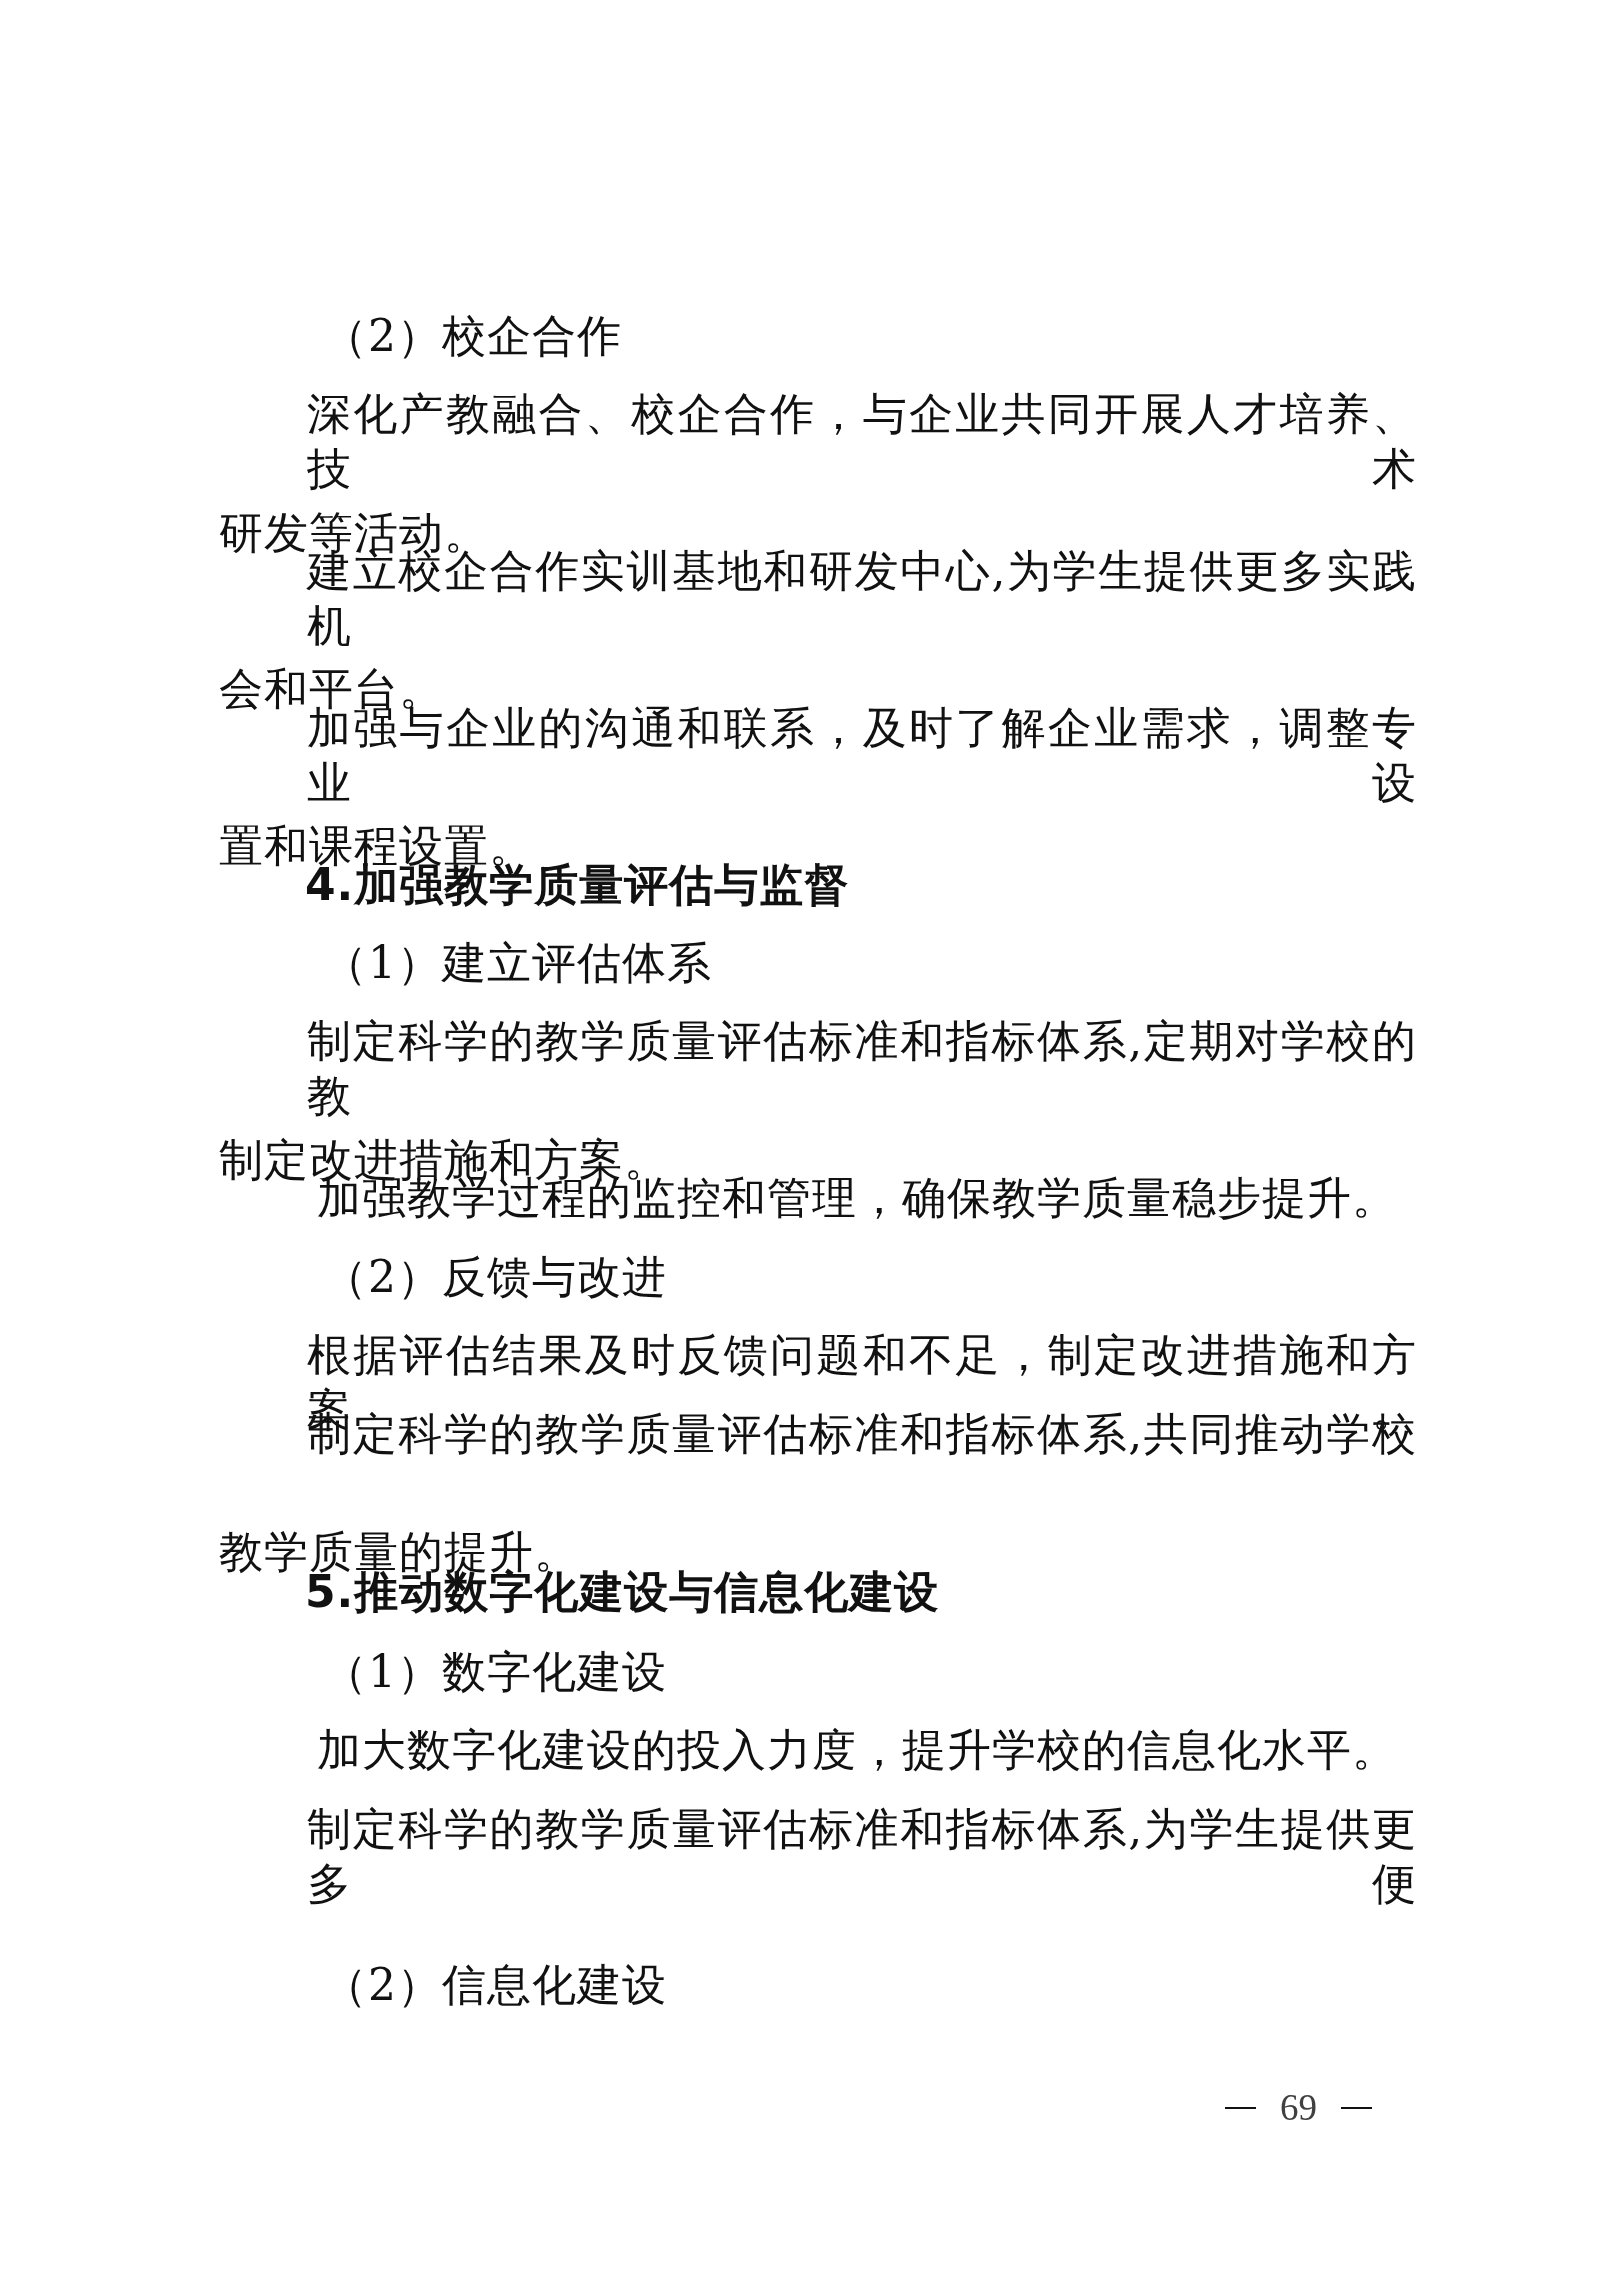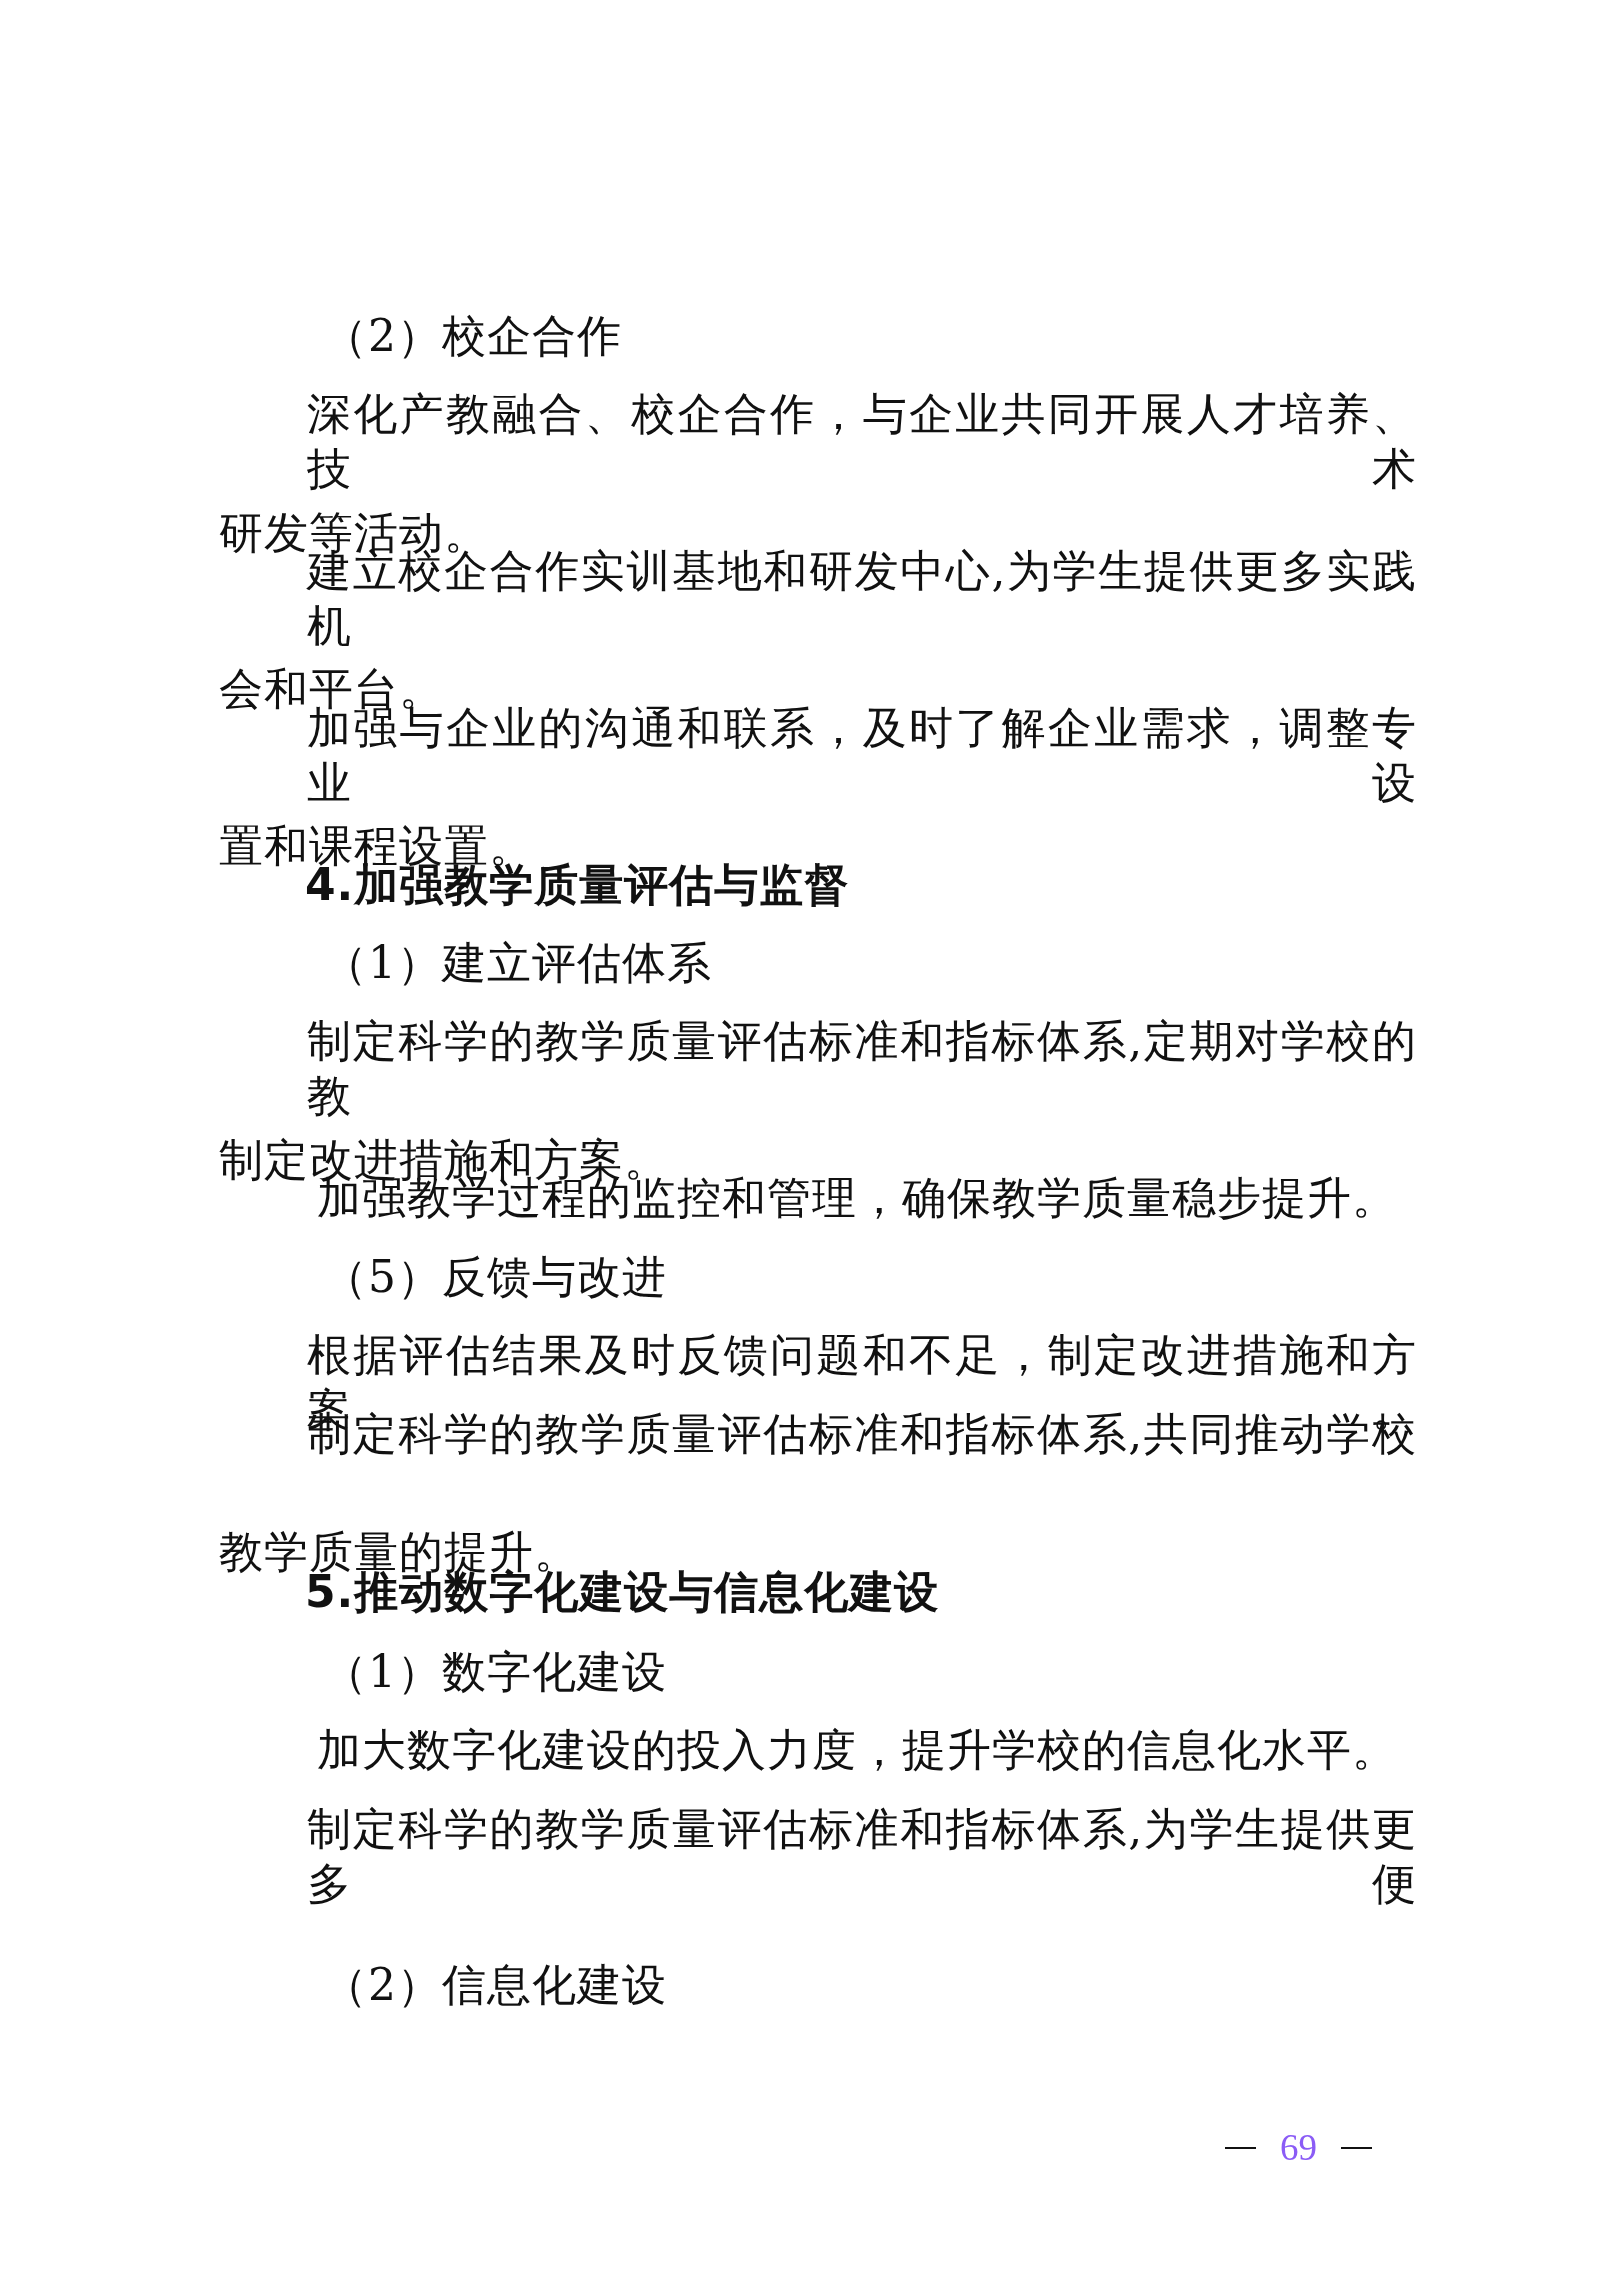--- a/index.html
+++ b/index.html
@@ -31,43 +31,42 @@
     position: absolute;
     top: 2086px;
     left: 1225px;
     width: 147px;
     height: 43px;
     display: flex;
     align-items: center;
     justify-content: space-between;
     font-family: "Liberation Serif", "DejaVu Serif", serif;
     font-size: 37px;
-    color: #8b5cf6;
-    margin-top: 40px;
+    color: #404040;
   }
   .dash { display: inline-block; width: 31px; height: 2px; background: #111111; }
 </style>
 </head>
 <body>
 
 <div class="page">
 
   <div class="line sub" style="top:308px">（2）校企合作</div>
   <div class="line full indent" style="top:386px">深化产教融合、校企合作，与企业共同开展人才培养、技术</div>
   <div class="line last" style="top:465px">研发等活动。</div>
   <div class="line full indent" style="top:543px">建立校企合作实训基地和研发中心,为学生提供更多实践机</div>
   <div class="line last" style="top:621px">会和平台。</div>
   <div class="line full indent" style="top:700px">加强与企业的沟通和联系，及时了解企业需求，调整专业设</div>
   <div class="line last" style="top:778px">置和课程设置。</div>
   <div class="line heading" style="top:857px">4.加强教学质量评估与监督</div>
   <div class="line sub" style="top:935px">（1）建立评估体系</div>
   <div class="line full indent" style="top:1013px">制定科学的教学质量评估标准和指标体系,定期对学校的教</div>
   <div class="line last" style="top:1092px">制定改进措施和方案。</div>
   <div class="line para" style="top:1170px">加强教学过程的监控和管理，确保教学质量稳步提升。</div>
-  <div class="line sub" style="top:1249px">（5）反馈与改进</div>
+  <div class="line sub" style="top:1249px">（2）反馈与改进</div>
   <div class="line full indent" style="top:1327px">根据评估结果及时反馈问题和不足，制定改进措施和方案。</div>
   <div class="line full indent" style="top:1406px">制定科学的教学质量评估标准和指标体系,共同推动学校</div>
   <div class="line last" style="top:1484px">教学质量的提升。</div>
   <div class="line heading" style="top:1564px">5.推动数字化建设与信息化建设</div>
   <div class="line sub" style="top:1644px">（1）数字化建设</div>
   <div class="line para" style="top:1722px">加大数字化建设的投入力度，提升学校的信息化水平。</div>
   <div class="line full indent" style="top:1801px">制定科学的教学质量评估标准和指标体系,为学生提供更多便</div>
   <div class="line sub" style="top:1957px">（2）信息化建设</div>
 
   <div class="page-number">

